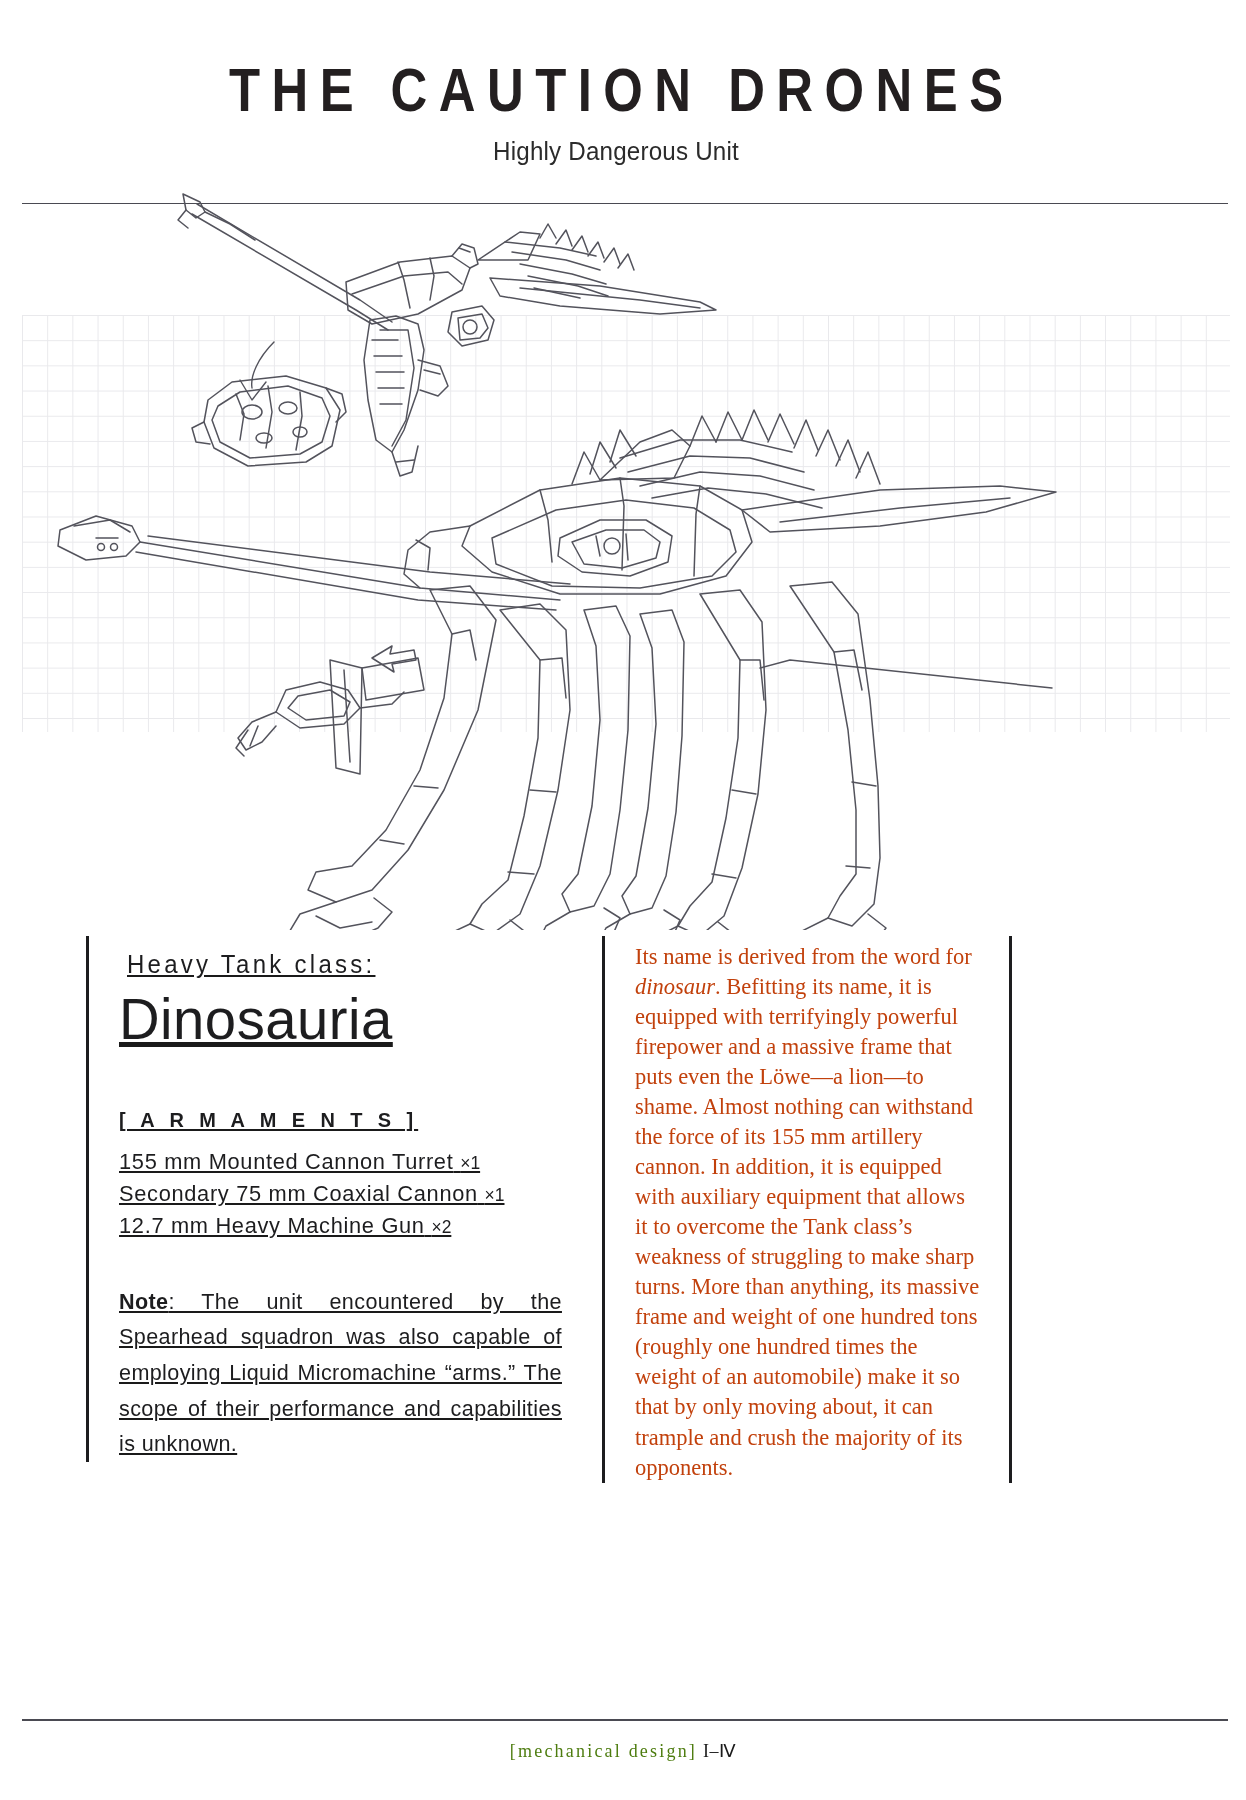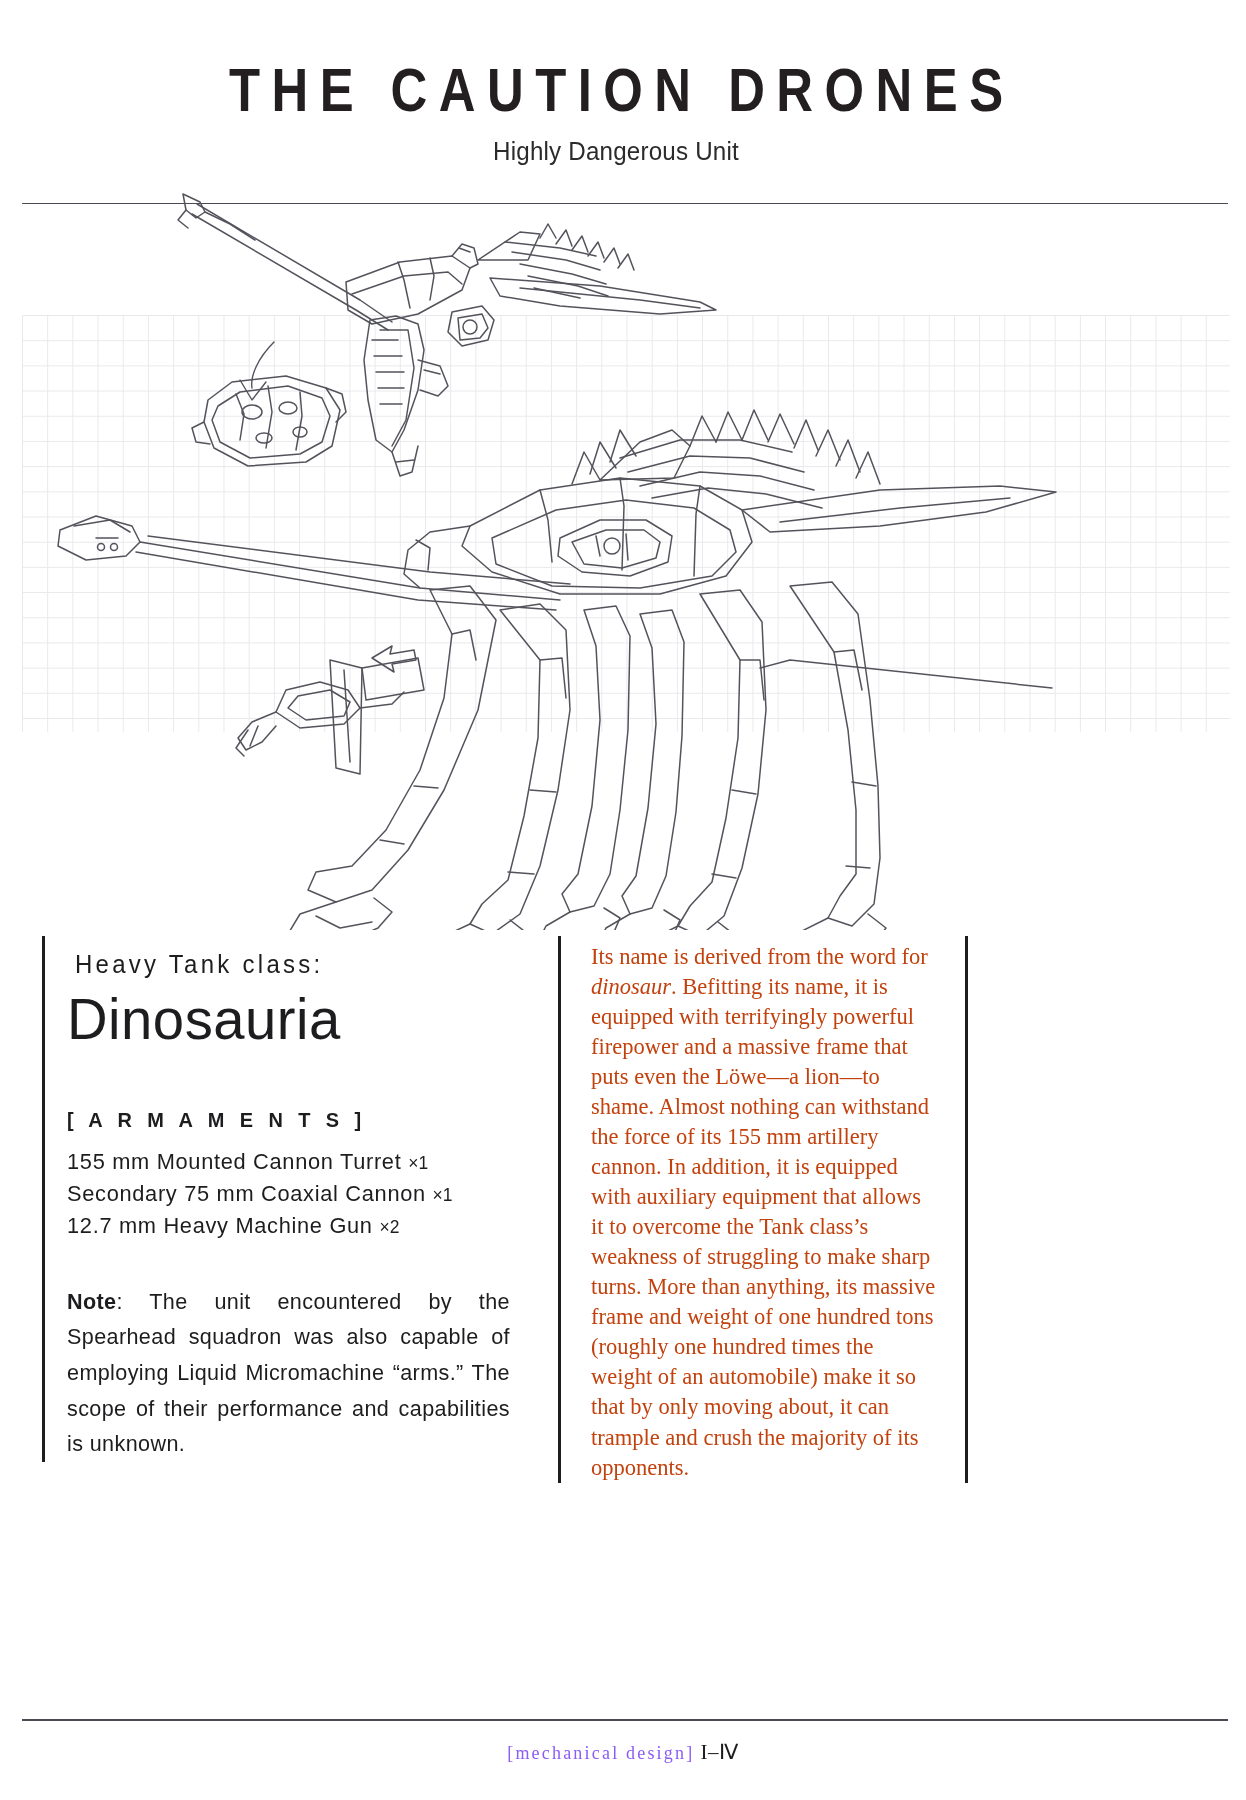--- a/index.html
+++ b/index.html
@@ -85,25 +85,26 @@
   .content {
     position: absolute;
     left: 0;
     top: 936px;
     width: 1246px;
     display: flex;
     align-items: flex-start;
   }
   .col-left {
     width: 500px;
-    margin-left: 42px;
+    margin-left: 86px;
     border-left: 3px solid #1d1d1f;
-    padding-left: 22px;
+    padding-left: 30px;
     box-sizing: border-box;
     min-height: 470px;
+    text-decoration: underline;
   }
   .col-right {
     width: 410px;
     margin-left: 16px;
     border-left: 3px solid #1d1d1f;
     border-right: 3px solid #1d1d1f;
     padding-left: 30px;
     padding-right: 26px;
     box-sizing: border-box;
     min-height: 470px;
@@ -188,24 +189,24 @@
   .footer {
     position: absolute;
     left: 0; right: 0;
     top: 1740px;
     text-align: center;
     font-family: "Liberation Serif", serif;
   }
   .footer-tag {
     font-size: 18px;
     letter-spacing: 2.2px;
-    color: #8b5cf6;
+    color: #4d7c0f;
   }
   .footer-num {
-    font-size: 21px;
+    font-size: 18px;
     letter-spacing: 0.5px;
     color: #1b1b1b;
     margin-left: 6px;
   }
 </style>
 </head>
 <body>
 
 <div class="page-header">
   <h1 class="main-title">THE CAUTION DRONES</h1>

